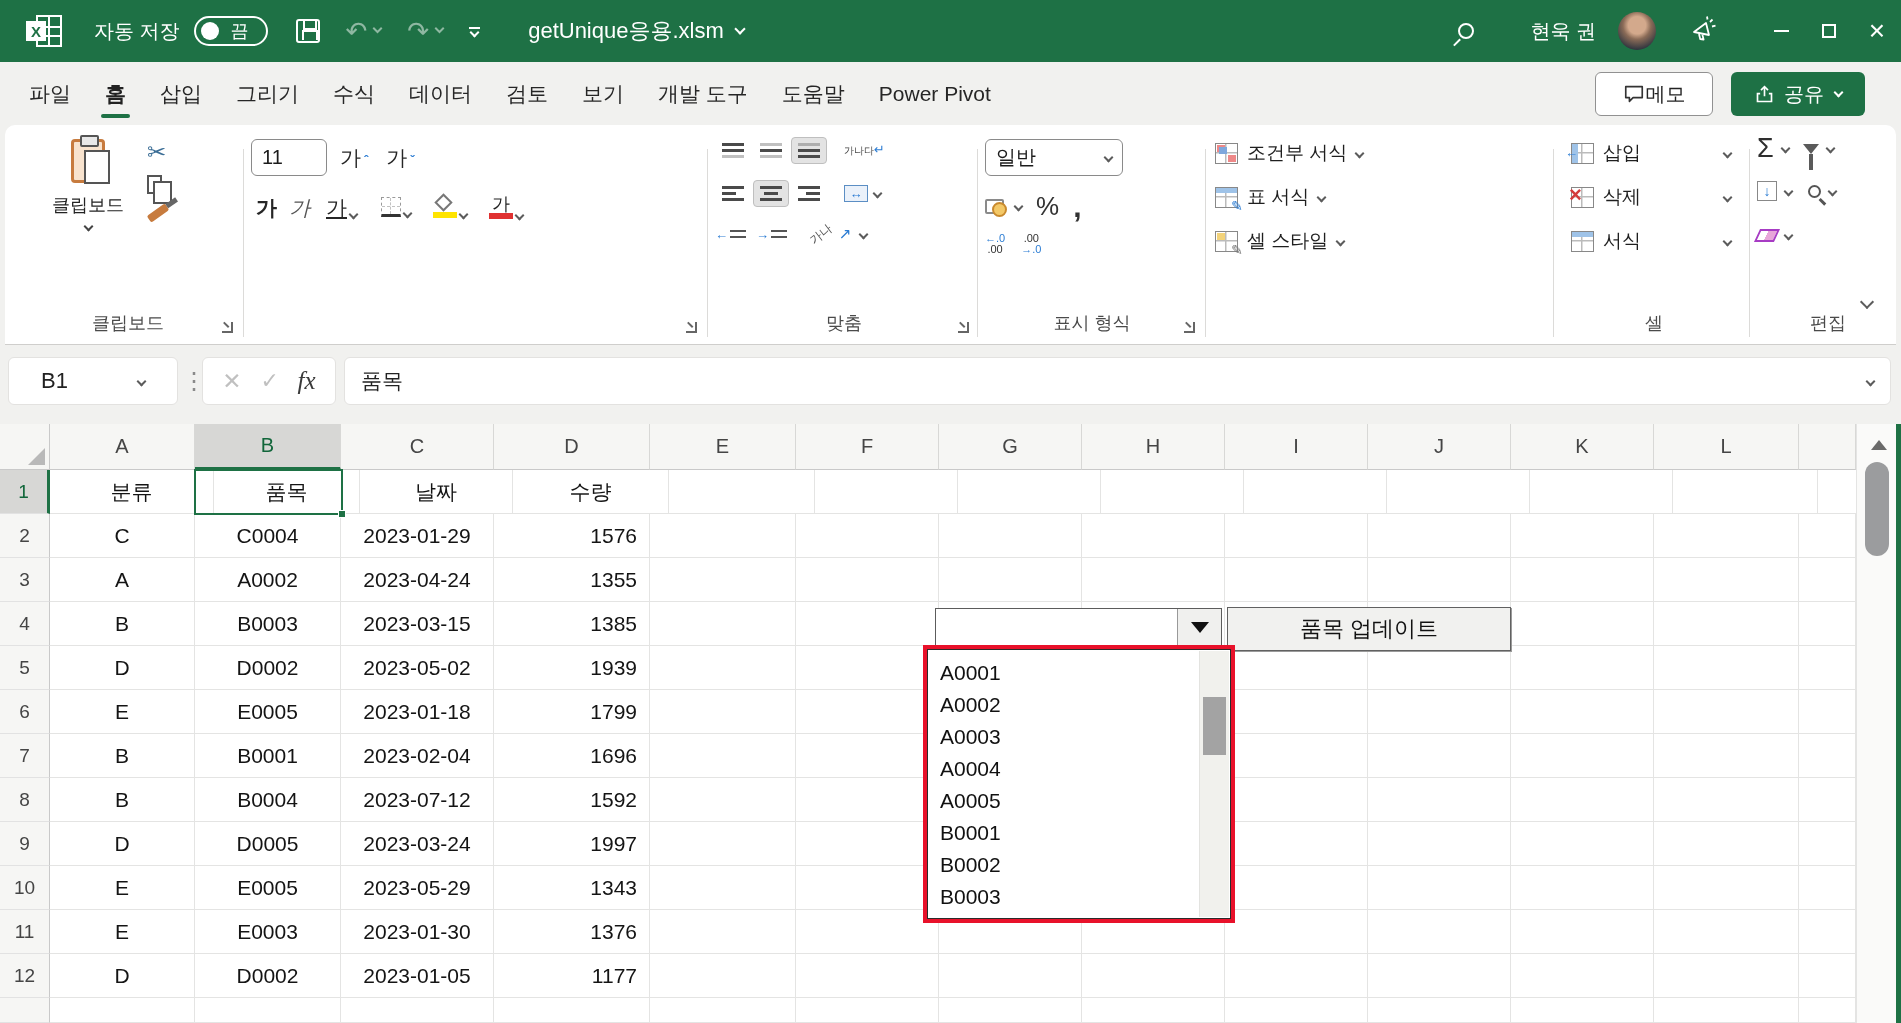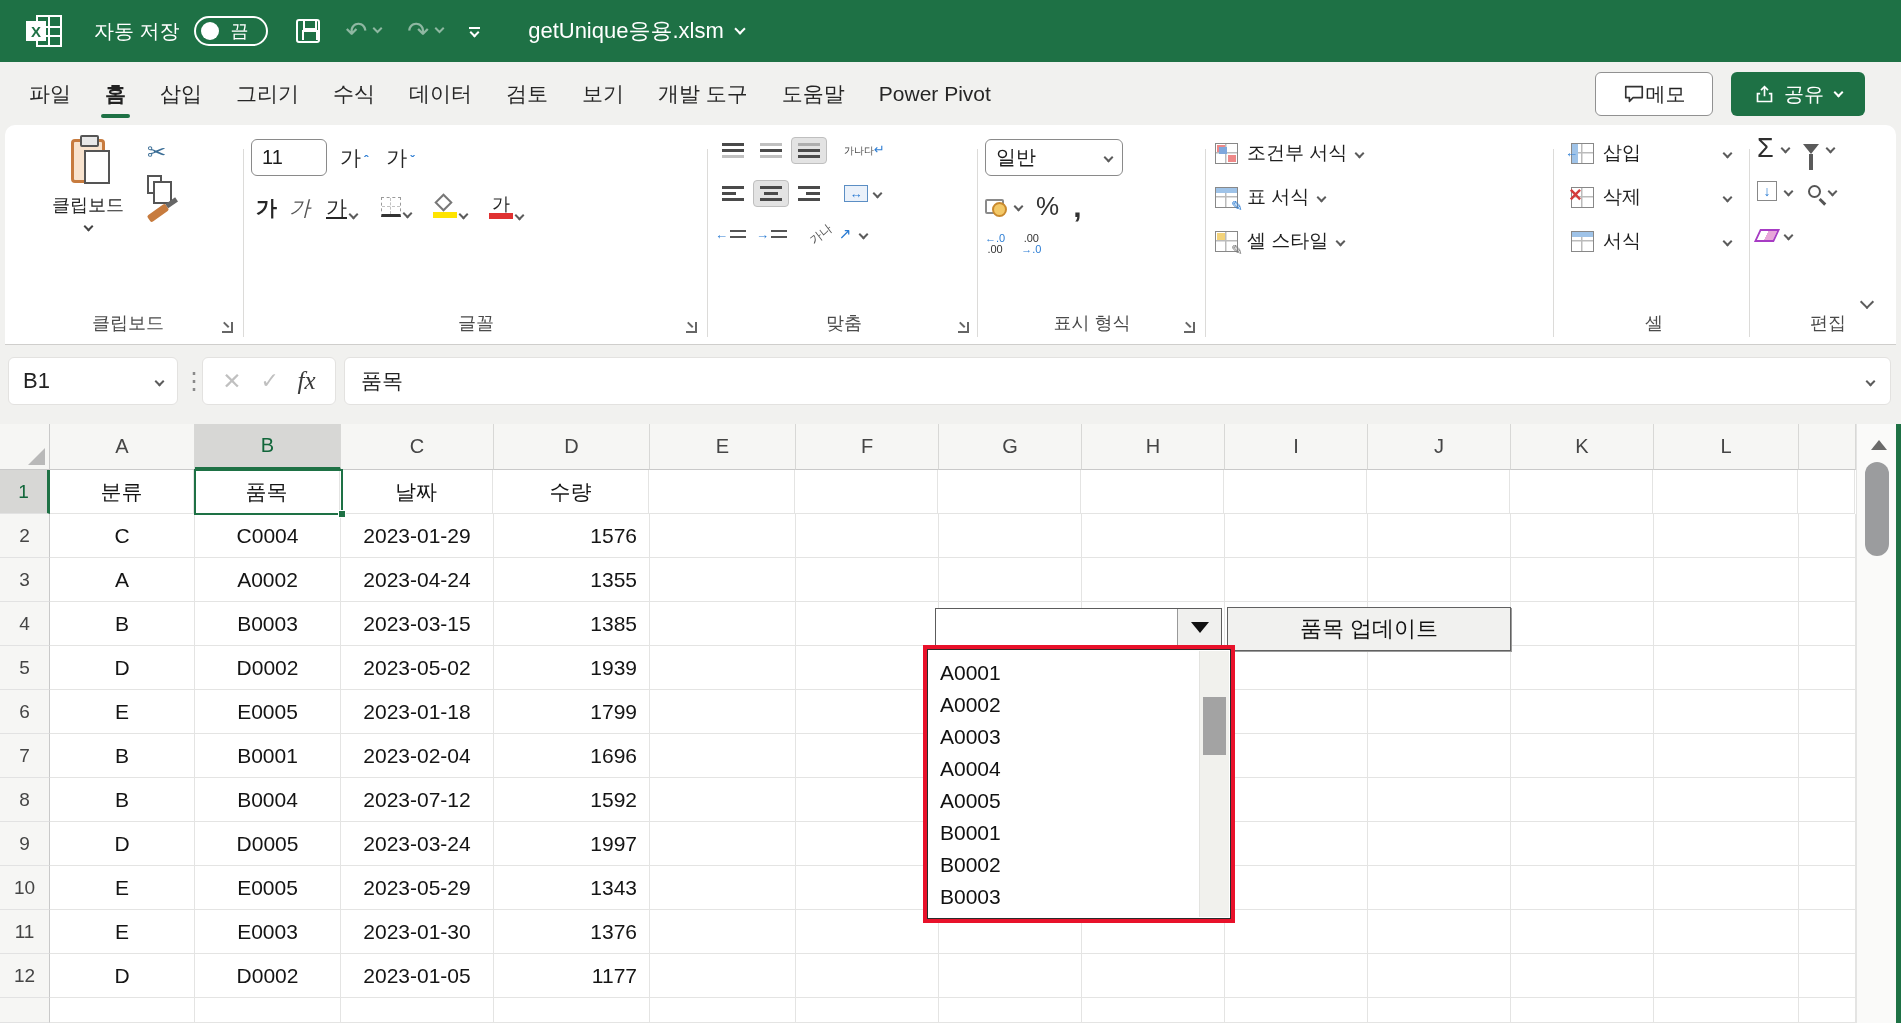--- a/index.html
+++ b/index.html
@@ -133,21 +133,21 @@
 .funnel::after { content:""; position:absolute; left:-2px; top:-10px; width:4px; height:16px; background:#5a5a5a; top:0; left:-2px; }
 .fill-ic { width:20px; height:20px; border:1.7px solid #888; display:flex; align-items:center; justify-content:center; color:#2B7CD3; font-size:14px; font-weight:bold; }
 .mag-ic { width:13px; height:13px; border:2.5px solid #555; border-radius:50%; position:relative; }
 .mag-ic::after { content:""; position:absolute; width:2.5px; height:8px; background:#555; transform:rotate(-45deg); right:-4px; top:11px; }
 .eras-ic { width:20px; height:13px; background:linear-gradient(90deg,#fff 0 45%, #E7A6D9 45%); border:2px solid #A73CC4; transform:skewX(-25deg); }
 .collapse-chev { position:absolute; right:24px; top:172px; width:10px; height:10px; border-right:2.2px solid #5c5c5c; border-bottom:2.2px solid #5c5c5c; transform:rotate(45deg); cursor:pointer; }
 
 
 .formulabar { position:absolute; top:345px; left:0; right:0; height:79px; background:#F1F1EF; }
 .fb-box { position:absolute; top:12px; height:48px; background:#fff; border:1px solid #E3E2E0; border-radius:6px; display:flex; align-items:center; }
-.namebox { left:8px; width:170px; padding:0 14px; font-size:22px; cursor:pointer; }
+.namebox { left:8px; width:170px; padding:0 32px; font-size:22px; cursor:pointer; }
 .namebox .ch { margin-left:auto; }
 .fb-dots { position:absolute; left:182px; top:22px; font-size:24px; color:#8a8a8a; letter-spacing:0; cursor:col-resize; }
 .fxbox { left:202px; width:134px; justify-content:space-around; padding:0 10px; }
 .fx-x { font-size:23px; color:#C0C0C0; }
 .fx-ok { font-size:22px; color:#C0C0C0; }
 .fx-fx { font-family:"Liberation Serif",serif; font-style:italic; font-size:25px; color:#3a3a3a; }
 .formulafield { left:344px; right:10px; padding:0 16px; font-size:21px; }
 .formulafield .ch { margin-left:auto; }
 
 
@@ -206,20 +206,43 @@
     <span class="tb-glyph">↷</span>
     <span class="chev-s"></span>
     <div class="qat-chev">
       <span class="bar"></span>
       <span class="ch"></span>
     </div>
     <div class="doc-title">
       <span>getUnique응용.xlsm</span>
       <span class="ch"></span>
     </div>
+    <div class="tb-right">
+      <span class="search-ic"></span>
+      <span class="user-name">현욱 권</span>
+      <span class="avatar"></span>
+      <span class="mega">
+        <svg width="27" height="27" viewBox="0 0 27 27">
+            <g fill="none" stroke="#fff" stroke-width="1.8" stroke-linejoin="round">
+              <path d="M4 16 L16 7 l3 12 -10 -2 z"></path>
+              <path d="M9 18 l1.2 5 3.4 .6 -1.2 -5"></path>
+              <path d="M20 6 l2.5 -2.5 M22 10.5 l3.5 -0.8 M17.5 3.5 l-0.5 -3"></path>
+            </g>
+          </svg>
+      </span>
+      <div class="win-btn">
+          <span class="win-min"></span>
+        </div>
+      <div class="win-btn">
+          <span class="win-max"></span>
+        </div>
+      <div class="win-btn">
+          <span class="win-close">×</span>
+        </div>
+    </div>
   </header>
 
   <nav class="tabrow">
     <div id="tabs" style="display:flex;align-items:stretch;">
         <div class="tab">파일</div>
         <div class="tab active">홈</div>
         <div class="tab">삽입</div>
         <div class="tab">그리기</div>
         <div class="tab">수식</div>
         <div class="tab">데이터</div>
@@ -302,21 +325,20 @@
                 <i class="tilt"></i>
                 <i class="colorbar"></i>
               </span>
               <span class="chev"></span>
             </span>
           <span class="fbtn" style="margin-left:8px;">
               <span class="fcol-ic"><span class="g">가</span><i class="colorbar"></i></span>
               <span class="chev"></span>
             </span>
         </div>
-        <div class="grplabel">글꼴</div>
         <span class="launcher"></span>
       </div>
       <span class="gdiv" style="left:702px;"></span>
 
       <div class="rgroup" style="left:710px;width:258px;">
         <div class="rrow" style="top:0;gap:2px;">
           <span class="tglbtn">
               <span class="albars">
                 <i style="width:22px"></i>
                 <i style="width:22px"></i>
@@ -515,21 +537,21 @@
         <div class="colhead" style="width: 143px;">H</div>
         <div class="colhead" style="width: 143px;">I</div>
         <div class="colhead" style="width: 143px;">J</div>
         <div class="colhead" style="width: 143px;">K</div>
         <div class="colhead" style="width: 145px;">L</div>
         <div class="colhead" style="width: 57px;"></div>
       </div>
     <div id="gridbody" style="position:absolute;top:46px;left:0;">
         <div class="grow">
           <div class="rowhead selected">1</div>
-          <div class="cell c" style="width: 144px;">분류</div>
+          <div class="cell c" style="width: 164px;">분류</div>
           <div class="cell c" style="width: 146px;">품목</div>
           <div class="cell c" style="width: 153px;">날짜</div>
           <div class="cell c" style="width: 156px;">수량</div>
           <div class="cell" style="width: 146px;"></div>
           <div class="cell" style="width: 143px;"></div>
           <div class="cell" style="width: 143px;"></div>
           <div class="cell" style="width: 143px;"></div>
           <div class="cell" style="width: 143px;"></div>
           <div class="cell" style="width: 143px;"></div>
           <div class="cell" style="width: 143px;"></div>

